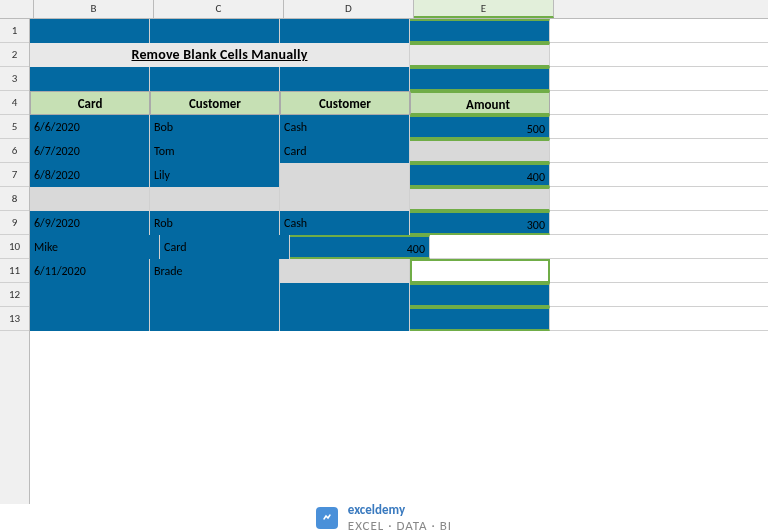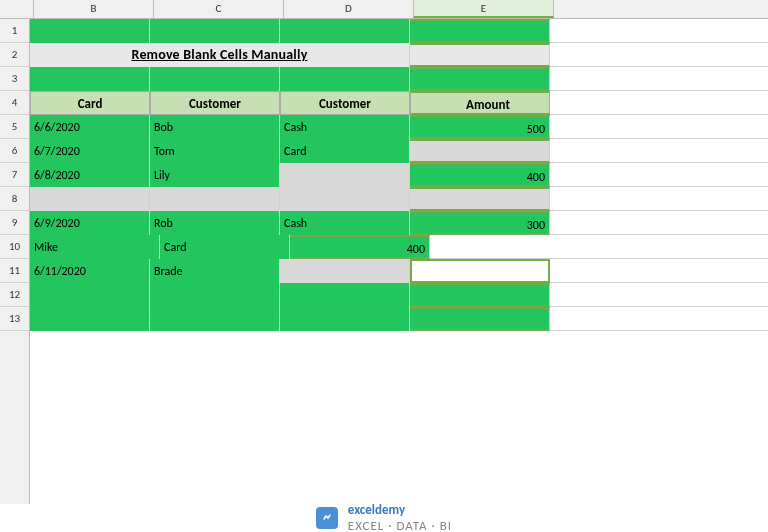--- a/index.html
+++ b/index.html
@@ -89,21 +89,21 @@
     }
 
     .cell {
       border-right: 1px solid #d0d0d0;
       height: 24px;
       line-height: 24px;
       padding: 0 4px;
       font-size: 12px;
       overflow: hidden;
       white-space: nowrap;
-      background: #22c55e;
+      background: #0369a1;
     }
 
     
     .col-a { width: 34px; min-width: 34px; }
     .col-b { width: 120px; min-width: 120px; }
     .col-c { width: 130px; min-width: 130px; }
     .col-d { width: 130px; min-width: 130px; }
     .col-e { width: 140px; min-width: 140px; }
 
     

